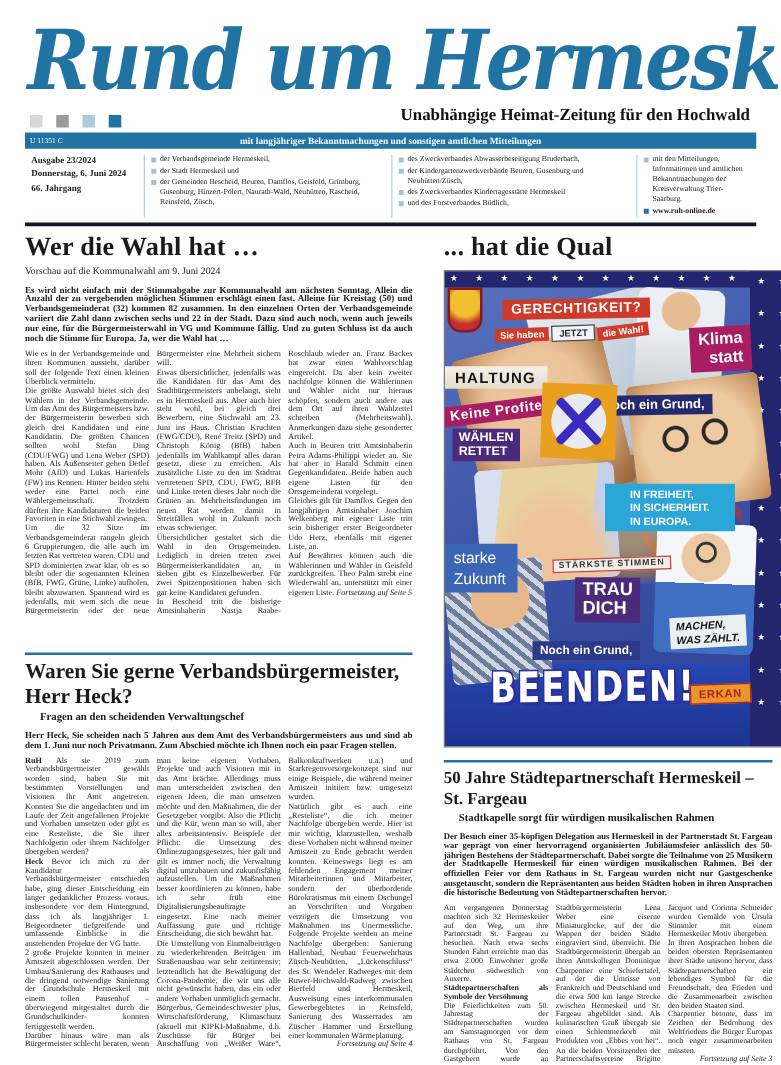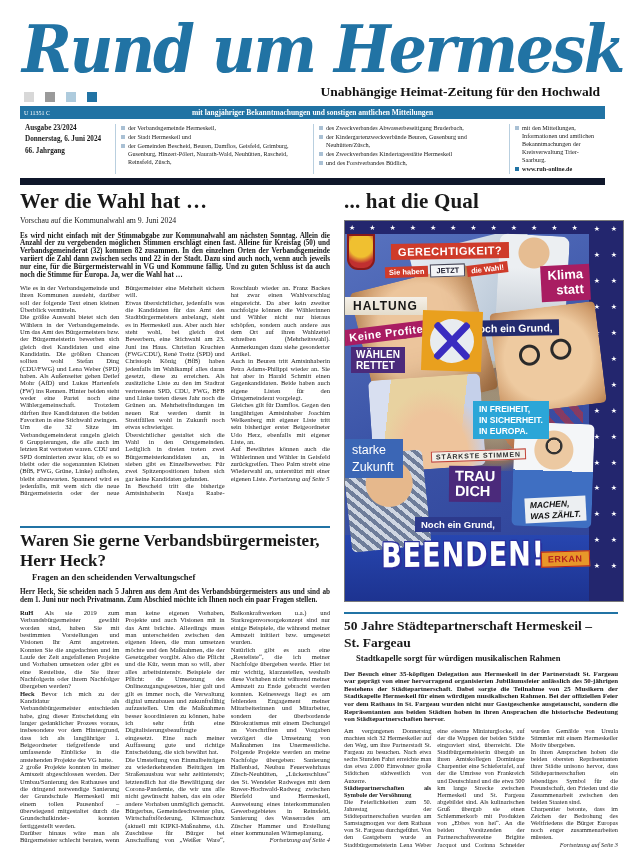--- a/index.html
+++ b/index.html
@@ -11,30 +11,30 @@
              font-size:60px;line-height:1;color:#2173a4;white-space:nowrap;
              letter-spacing:-2px;transform:scaleY(1.1);transform-origin:left bottom;}
   .squares{display:flex;gap:11px;margin:10px 0 0 2px;}
   .squares span{width:10px;height:10px;display:block;}
   .tagline{position:absolute;right:25px;bottom:2px;font-weight:bold;font-size:13.5px;color:#111;}
   .blue-bar{margin:4px 20px 0 20px;height:13px;background:#2173a4;color:#fff;position:relative;
             display:flex;align-items:center;justify-content:center;font-weight:bold;font-size:7.5px;}
   .postal{position:absolute;left:4px;top:50%;transform:translateY(-50%);font-weight:normal;font-size:6px;}
   
   .info-row{margin:2px 20px 0 20px;display:grid;grid-template-columns:95px 198px 196px 1fr;
-            border-bottom:7px solid #0f172a;padding:3px 0 4px 0;font-size:6.2px;line-height:1.3;}
+            border-bottom:3px solid #0f172a;padding:3px 0 4px 0;font-size:6.2px;line-height:1.3;}
   .info-col{padding:0 5px;}
   .info-col + .info-col{border-left:1px solid #b9cfdf;}
   .edition-line{font-weight:bold;font-size:7.2px;margin-bottom:2px;}
   .scope-item{display:flex;gap:3px;margin-bottom:1px;}
   .scope-item .sq{flex:0 0 auto;width:4px;height:4px;background:#a9c0d4;margin-top:1.5px;}
   .scope-item .sq.blue{background:#2173a4;}
   .scope-item.bold{font-weight:bold;}
   
-  .main{margin:0 7px 0 20px;display:flex;gap:14px;align-items:flex-start;}
+  .main{margin:0 7px 0 20px;display:flex;gap:25px;align-items:flex-start;}
   .col-left{width:310px;flex:0 0 auto;}
   .col-right{flex:1 1 auto;min-width:0;}
   h1{font-size:21px;margin:4px 0 2px 0;font-weight:bold;letter-spacing:.2px;}
   h2{font-size:17px;margin:3px 0 1px 0;font-weight:bold;}
   h3{font-size:13.5px;margin:4px 0 2px 0;font-weight:bold;line-height:1.2;white-space:pre-line;}
   .kicker{font-weight:normal;font-size:7.8px;margin:2px 0 1px 0;}
   .subhead{font-weight:bold;font-size:8.6px;margin:1px 0 3px 12px;}
   .lead{font-weight:bold;font-size:7.2px;line-height:1.1;text-align:justify;margin-bottom:4px;}
   .lead.small{font-size:6.9px;}
   .body-cols{column-gap:6px;text-align:justify;}
@@ -106,21 +106,21 @@
            padding:3px 7px;text-align:right;transform:rotate(-3deg);}
   .f-grund1{left:120px;top:99px;background:#232b6e;font-size:10.5px;padding:2px 6px;transform:rotate(-1deg);}
   .f-profite{left:-5px;top:104px;background:#a91d62;font-size:11px;padding:2px 9px;
              transform:rotate(-7deg);letter-spacing:.5px;}
   .f-waehlen{left:6px;top:126px;background:#4b2a7b;font-size:10px;line-height:1.1;padding:2px 5px;}
   .x-box{position:absolute;left:77px;top:90px;width:60px;height:60px;background:#e9a01e;transform:rotate(2deg);}
   .x-circle{position:absolute;inset:8px;background:#e8ecf0;border-radius:50%;}
   .x-bar{position:absolute;left:50%;top:50%;width:48px;height:7px;background:#3a2cc0;border-radius:3px;}
   .x-bar.a{transform:translate(-50%,-50%) rotate(45deg);}
   .x-bar.b{transform:translate(-50%,-50%) rotate(-48deg);}
-  .f-freiheit{left:128px;top:180px;background:#2ba6d8;font-size:8.5px;line-height:1.25;padding:3px 6px;}
+  .f-freiheit{left:128px;top:170px;background:#2ba6d8;font-size:8.5px;line-height:1.25;padding:3px 20px;}
   .f-starke{left:-4px;top:218px;background:#3b66b5;font-size:12.5px;font-weight:normal;
             line-height:1.3;padding:3px 9px 3px 11px;}
   .f-stimmen{left:86px;top:229px;background:#f2efe8;color:#333;border:1px solid #c2453a;
              font-size:7px;padding:1px 4px;letter-spacing:.8px;transform:rotate(-2deg);}
   .f-trau{left:104px;top:245px;background:#4b2a7b;font-size:14.5px;line-height:1.05;
           padding:3px 6px;transform:rotate(.5deg);}
   .f-machen{left:180px;top:276px;background:#eceff2;color:#111;font-style:italic;font-size:8.5px;
             line-height:1.25;padding:2px 5px;transform:rotate(-3deg);}
   .f-grund2{left:70px;top:296px;background:#2d3a8c;font-size:9.5px;padding:2px 6px;}
   .f-beenden{left:36px;top:315px;color:#fff;font-size:27px;letter-spacing:1px;

